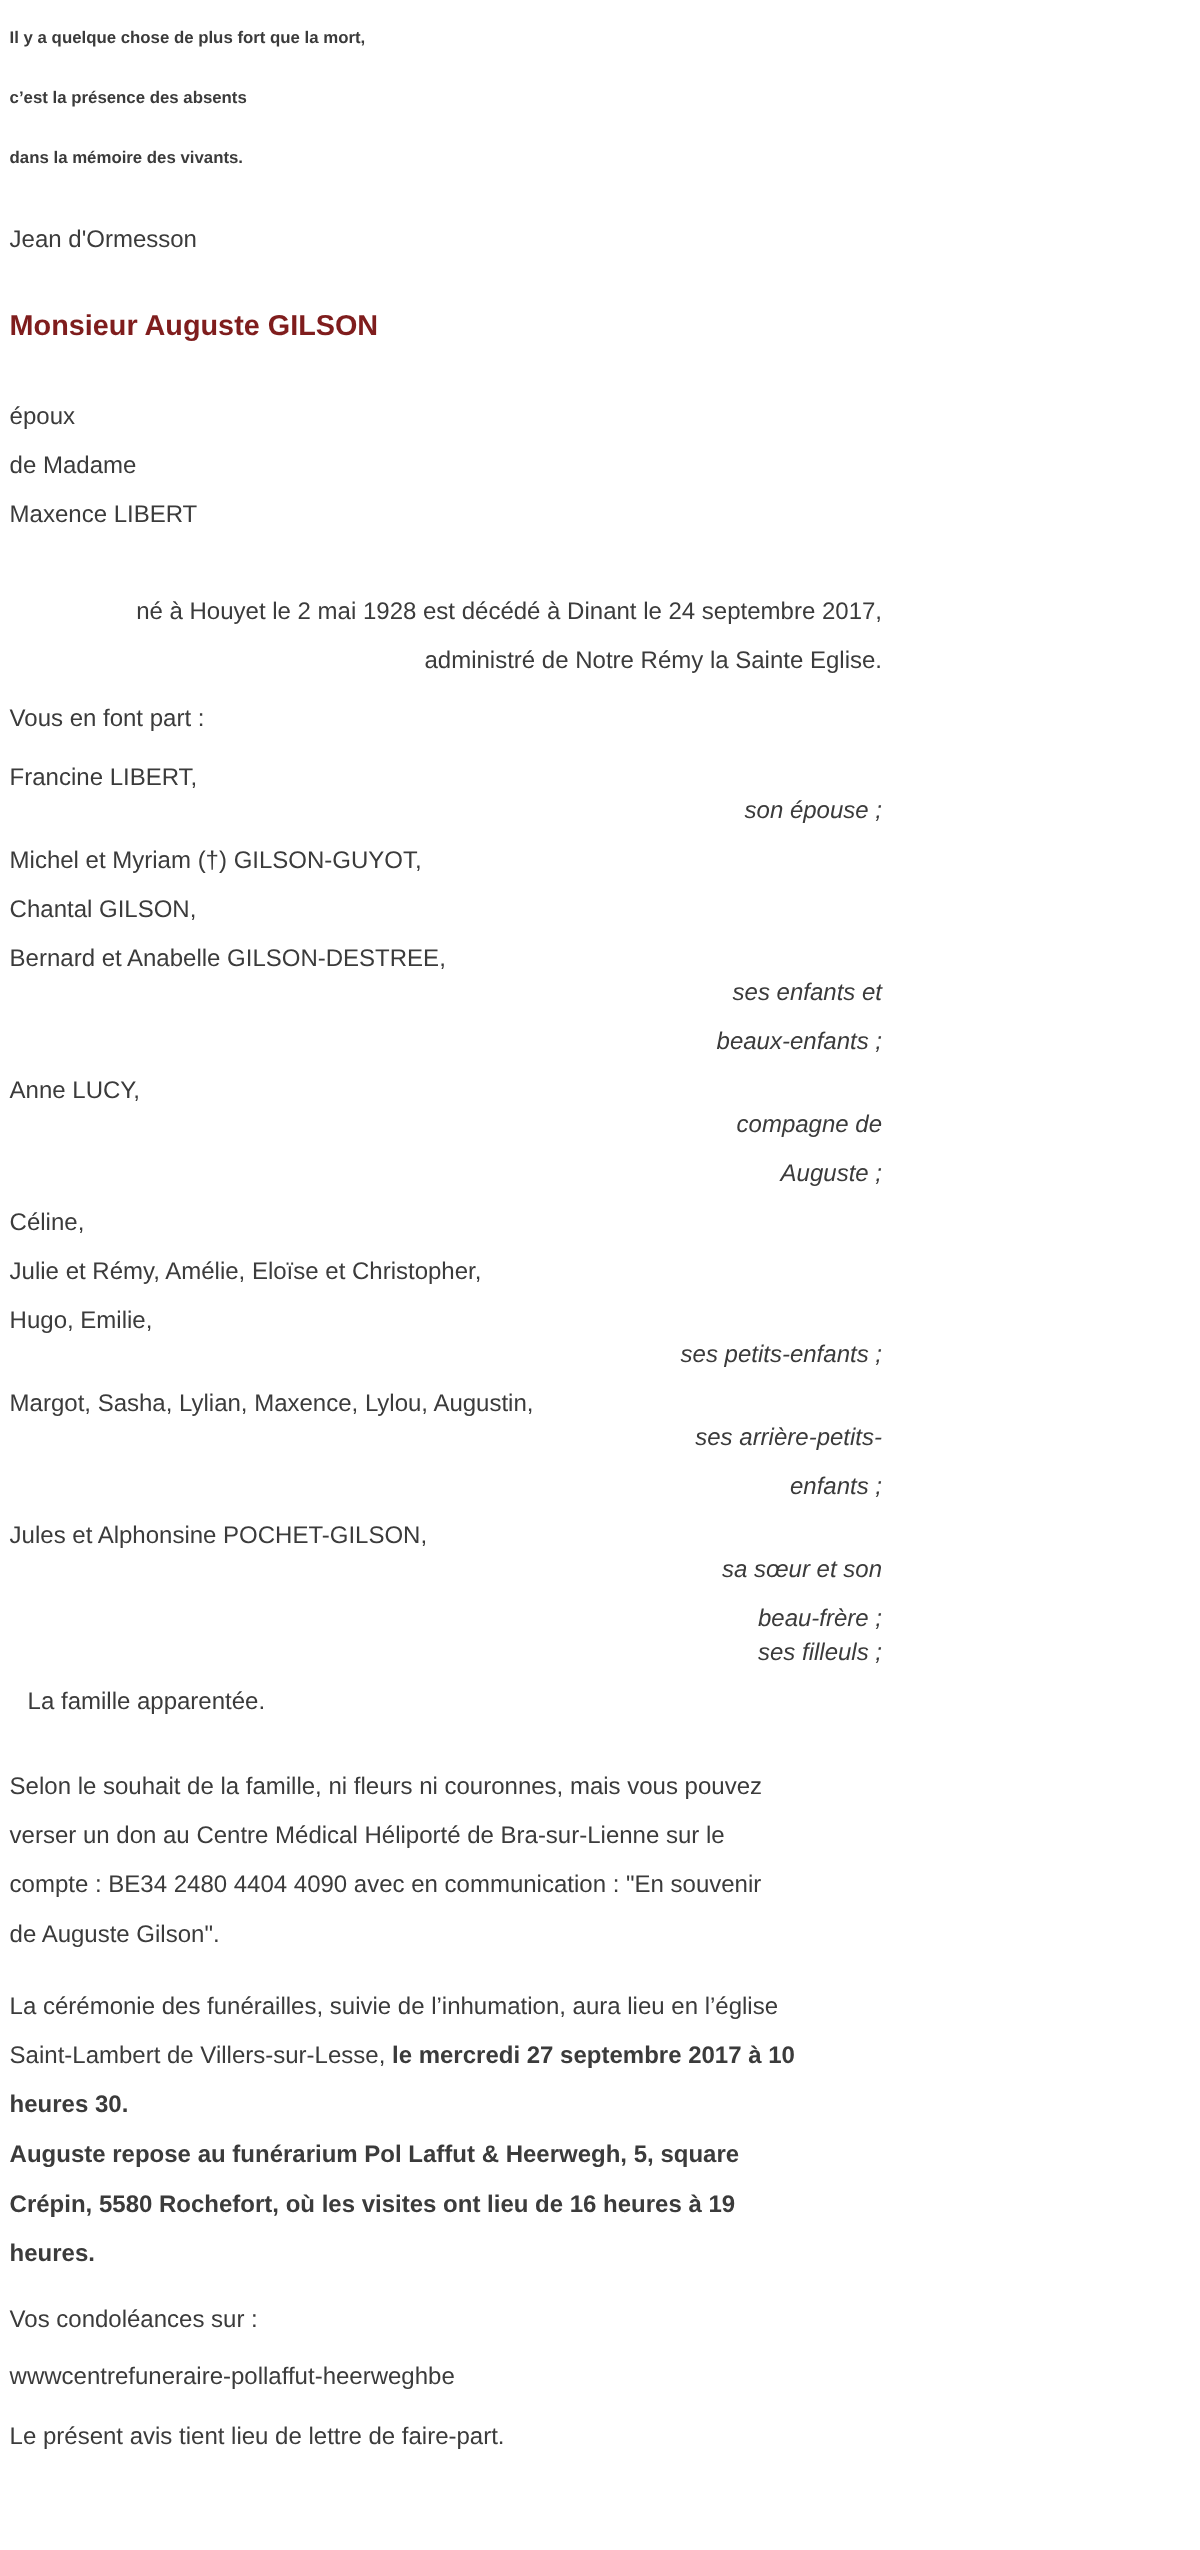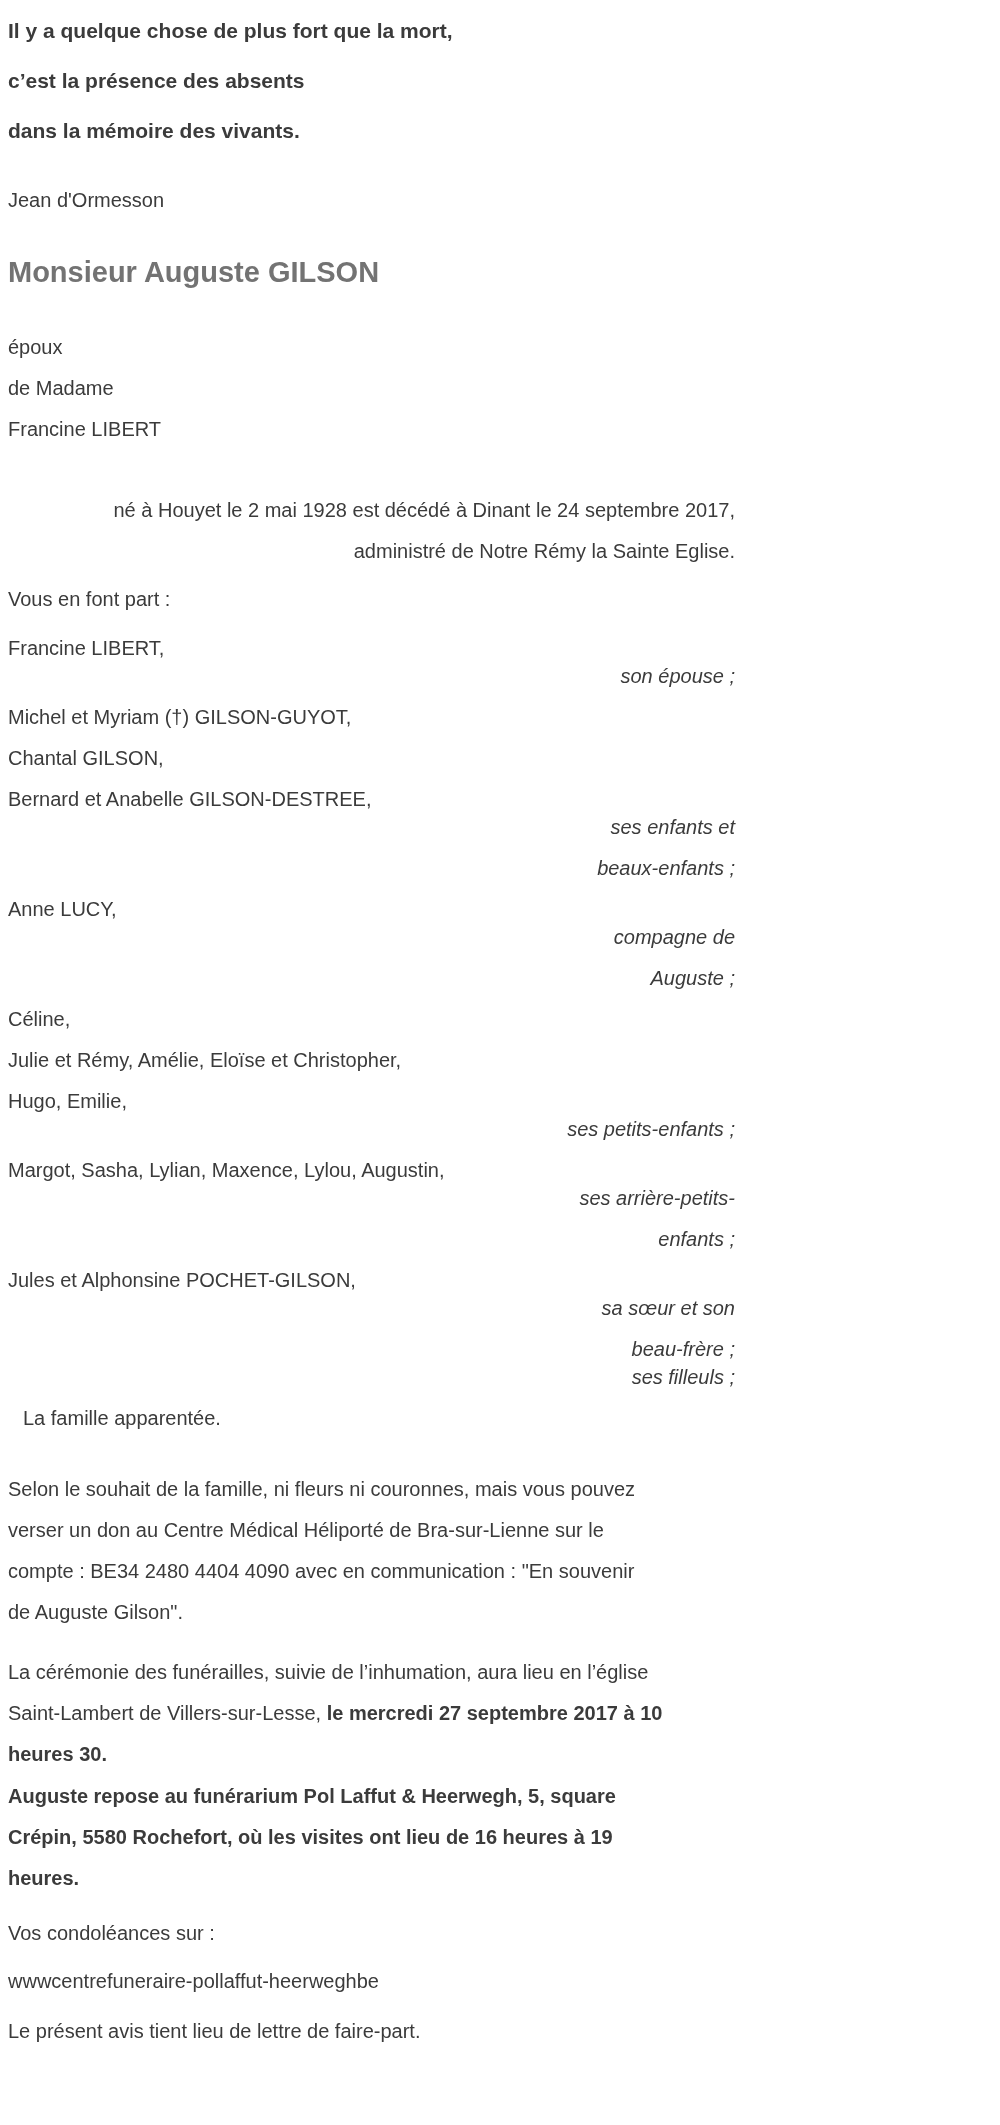--- a/index.html
+++ b/index.html
@@ -8,31 +8,31 @@
     width: 1000px;
     min-height: 2125px;
     background: #ffffff;
     color: #3b3b3b;
     font-family: "Liberation Sans", sans-serif;
     font-size: 20px;
     padding: 6px 0 20px 8px;
   }
   .content { width: 727px; }
 
-  .quote { font-weight: 700; font-size: 21px; }
+  .quote { font-weight: 700; font-size: 14px; }
   .quote-line { line-height: 50px; white-space: nowrap; }
 
   .author { margin-top: 24px; line-height: 41px; }
 
   .title {
-    font-size: 29px;
+    font-size: 24px;
     font-weight: 700;
     line-height: 46px;
     margin: 28px 0 0 0;
-    color: #737373;
+    color: #7f1d1d;
     white-space: nowrap;
   }
 
   .spouse { margin-top: 32px; }
   .life   { margin-top: 40px; text-align: right; }
 
   .line, .name-line { line-height: 41px; white-space: nowrap; }
 
   .family-intro { margin-top: 7px; line-height: 41px; }
   .family-list  { margin-top: 8px; }
@@ -64,21 +64,21 @@
       <div class="quote-line">dans la mémoire des vivants.</div>
     </div>
 
     <div class="author">Jean d'Ormesson</div>
 
     <h1 class="title">Monsieur Auguste GILSON</h1>
 
     <div class="spouse">
       <div class="line">époux</div>
       <div class="line">de Madame</div>
-      <div class="line">Francine LIBERT</div>
+      <div class="line">Maxence LIBERT</div>
     </div>
 
     <div class="life">
       <div class="line">né à Houyet le 2 mai 1928 est décédé à Dinant le 24 septembre 2017,</div>
       <div class="line">administré de Notre Rémy la Sainte Eglise.</div>
     </div>
 
     <div class="family-intro">Vous en font part :</div>
 
     <div class="family-list">

